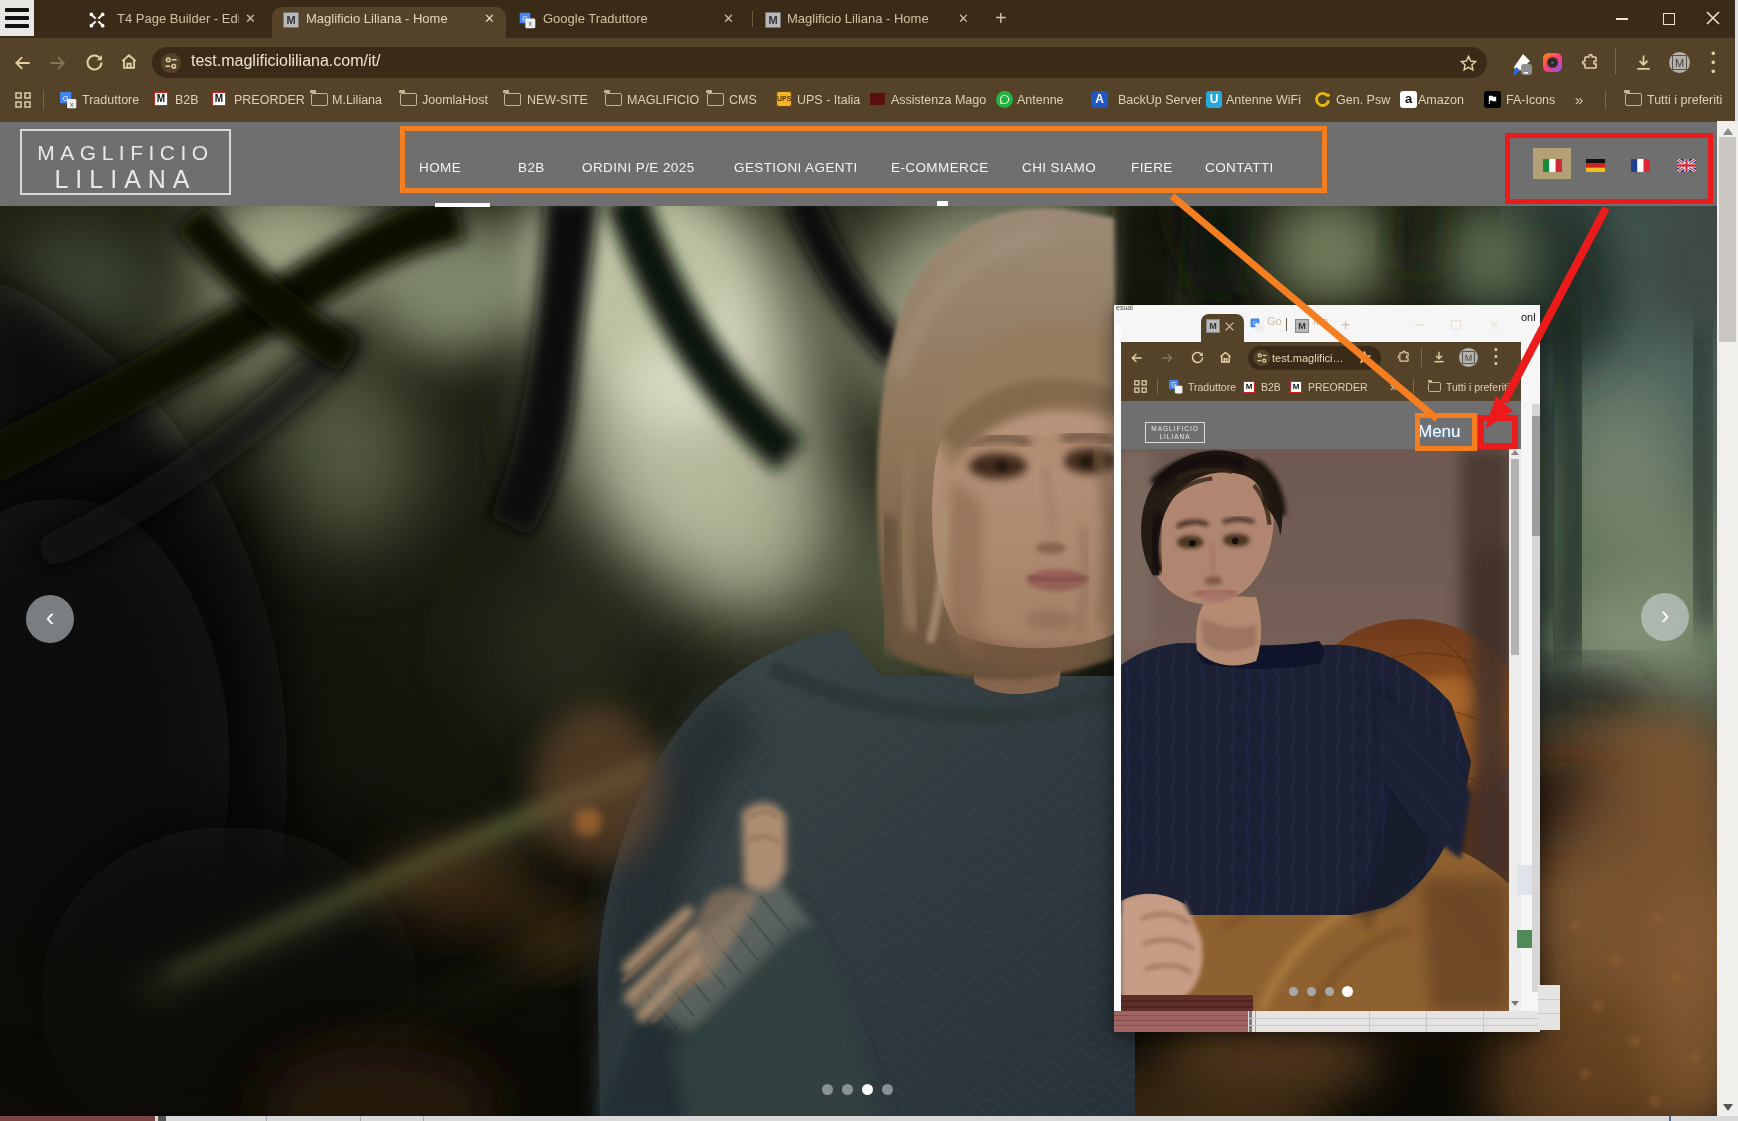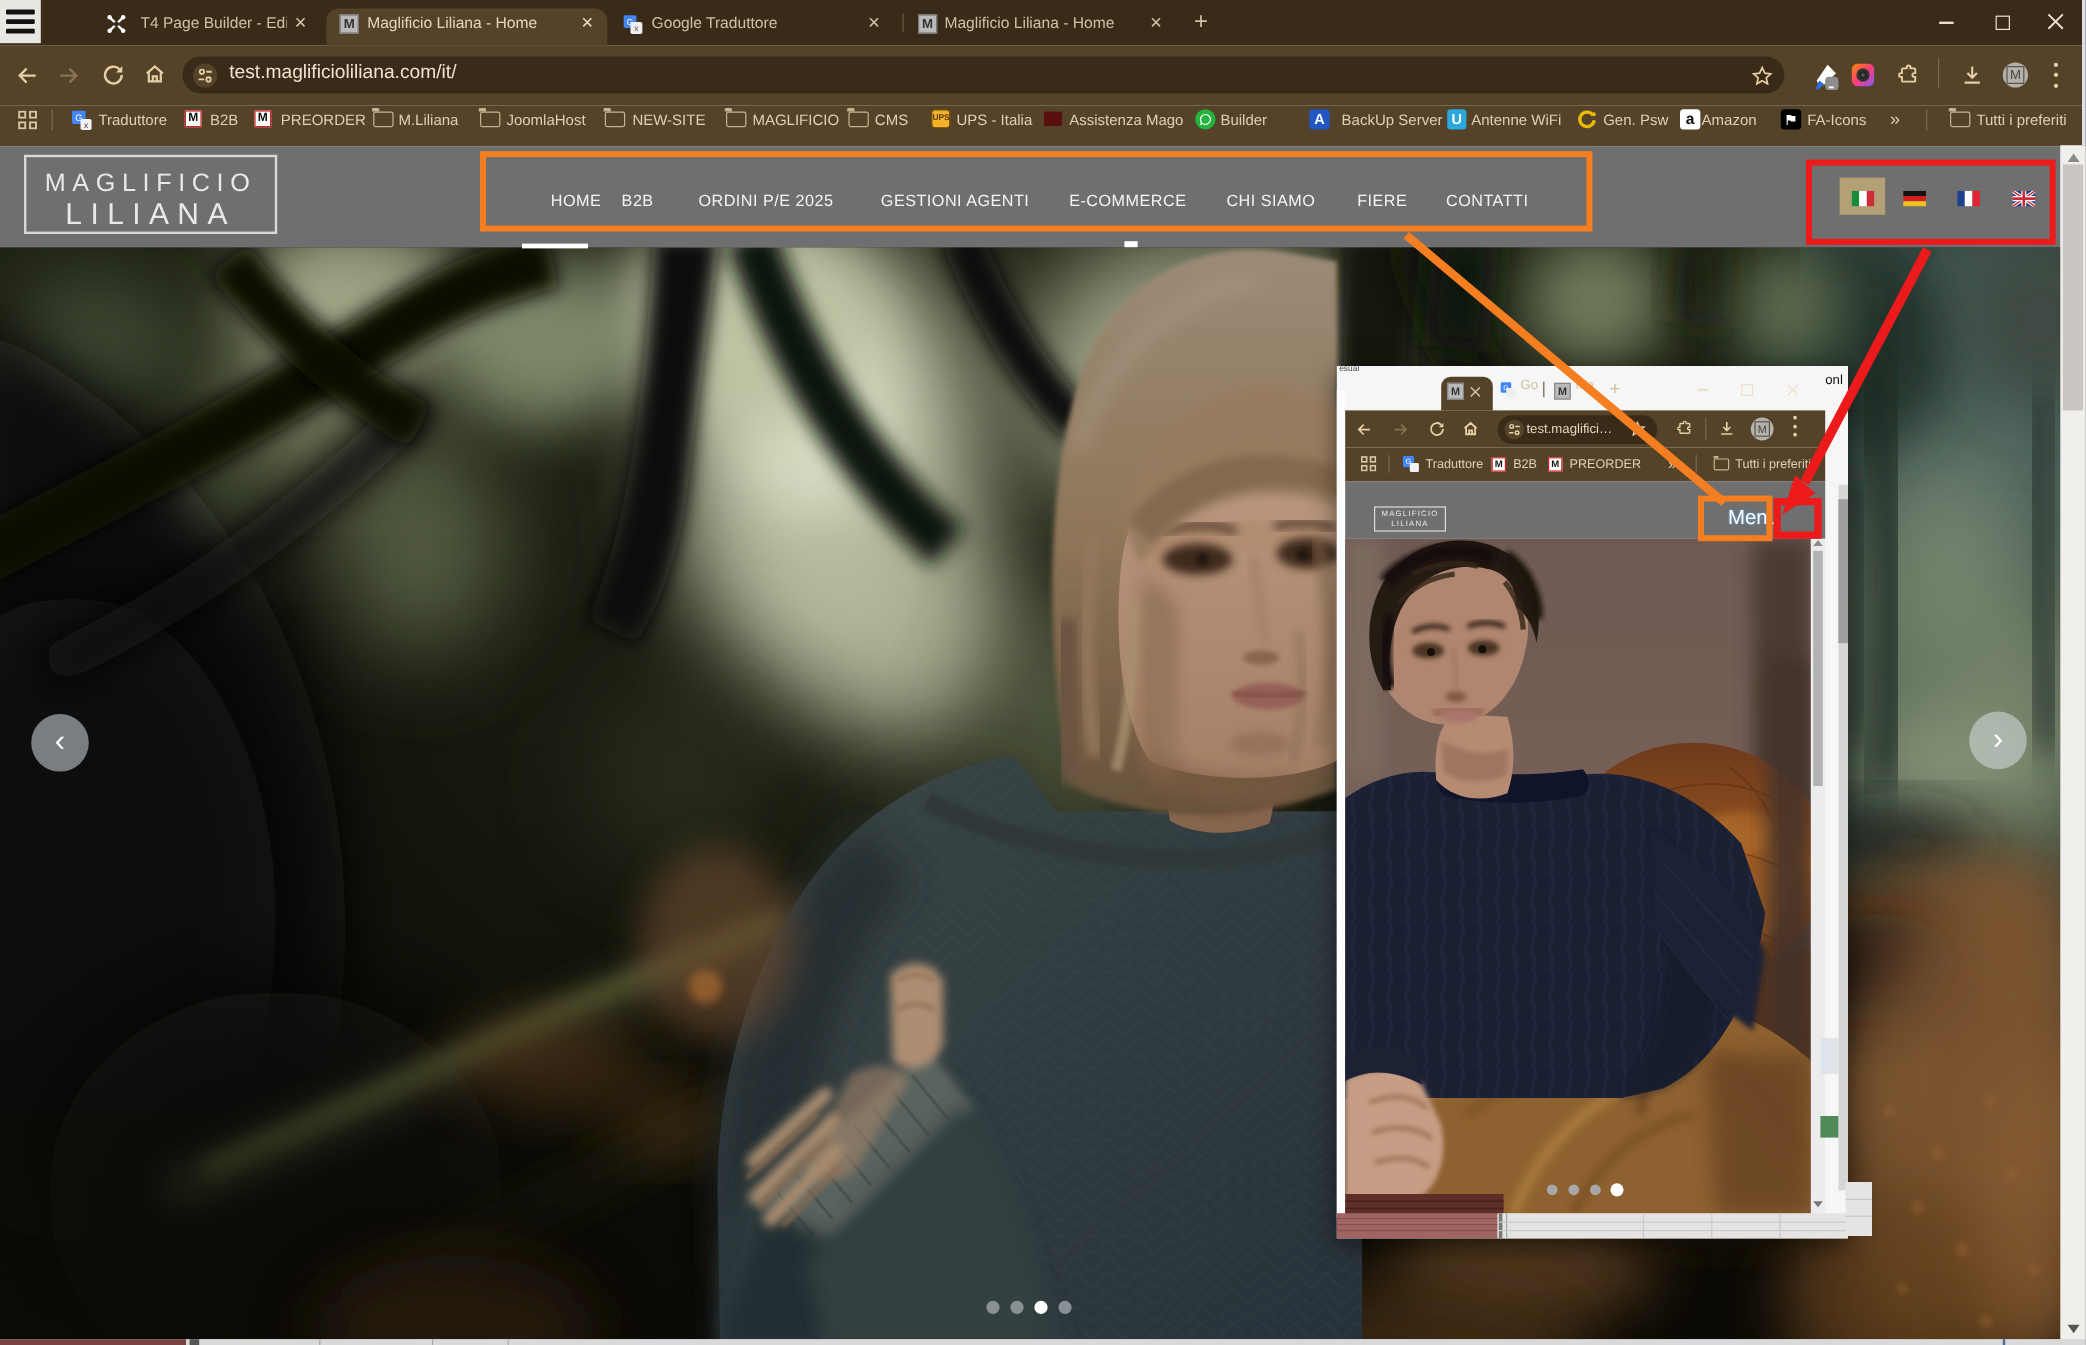--- a/index.html
+++ b/index.html
@@ -36,21 +36,21 @@
 .carbtn{width:48px;height:48px;border-radius:50%;background:rgba(215,220,224,0.55);color:#fff;text-align:center;font-size:26px;line-height:44px;}
 .dot{width:11px;height:11px;border-radius:50%;background:#9aa0a4;opacity:0.85;}
 #ovl{left:1114px;top:305px;width:426px;height:727px;background:#f6f6f6;box-shadow:0 5px 20px rgba(0,0,0,0.5);}
 #mtabs{left:7px;top:5px;width:400px;height:32px;background:#3a2b19;border-radius:8px 8px 0 0;}
 #mactab{left:87px;top:9px;width:43px;height:28px;background:#554329;border-radius:8px 8px 0 0;}
 #mtool{left:7px;top:37px;width:400px;height:31px;background:#554329;}
 #mbook{left:7px;top:68px;width:400px;height:28px;background:#554329;}
 #mhead{left:7px;top:96px;width:400px;height:48px;background:#6f6f6f;}
 #mpill{left:134px;top:41px;width:133px;height:24px;background:#3a2b19;border-radius:12px;color:#e8d8ba;font-size:11px;line-height:24px;}
 #mlogo{left:31px;top:117px;width:58px;height:17px;border:1px solid #ddd;color:#e8e8e8;text-align:center;font-size:6.5px;letter-spacing:1px;line-height:7.5px;padding-top:2px;}
-#menuw{left:326px;top:117px;color:#fff;font-size:17px;text-shadow:0 0 3px #58a6e8;}
+#menuw{left:304px;top:117px;color:#fff;font-size:17px;text-shadow:0 0 3px #58a6e8;}
 #mobox{left:301px;top:108px;width:52px;height:28px;border:5px solid #f57e20;}
 #mrbox{left:364px;top:110px;width:28px;height:22px;border:6px solid #ed1a1c;}
 #mphoto{left:7px;top:144px;width:388px;height:563px;background:#75615a;}
 #msbar{left:395px;top:144px;width:12px;height:563px;background:#ececec;}
 #msthumb{left:2px;top:10px;width:8px;height:196px;background:#b2b2b2;}
 .mdot{position:absolute;top:682px;width:9px;height:9px;border-radius:50%;background:#a7a7a7;}
 #bgsb{left:418px;top:99px;width:8px;height:588px;background:#d6d6d6;}
 #bgsbt{left:0px;top:12px;width:8px;height:120px;background:#9e9e9e;}
 .mtabtxt{color:#cfc0a4;font-size:11px;line-height:32px;white-space:nowrap;}
 .mico{width:13px;height:13px;background:#b9b9b9;color:#333;font-size:9px;text-align:center;line-height:13px;font-weight:bold;border:1px solid #888;box-sizing:border-box;}
@@ -412,21 +412,21 @@
   <div class="fold abs" style="left:707px;top:5px"></div>
   <div class="bm abs" style="left:729px;top:0">CMS</div>
   <div class="abs" style="left:776px;top:3px;width:16px;height:16px;background:#f3b229;border-radius:3px;border:1px solid #6b4b12;box-sizing:border-box;color:#5a3a00;font-size:7px;font-weight:bold;text-align:center;line-height:14px;">UPS</div>
   <div class="bm abs" style="left:797px;top:0">UPS - Italia</div>
   <div class="abs" style="left:870px;top:5px;width:15px;height:12px;background:#5a0f0f;"></div>
   <div class="bm abs" style="left:891px;top:0">Assistenza Mago</div>
   <div class="abs" style="left:996px;top:3px;width:17px;height:17px;border-radius:50%;background:#24b33e;"></div>
   <svg class="abs" style="left:999px;top:6px" width="11" height="11" viewBox="0 0 24 24">
       <path fill="#fff" d="M12 2a10 10 0 0 0-8.5 15.3L2 22l4.9-1.4A10 10 0 1 0 12 2zm0 2a8 8 0 1 1-4.1 14.9l-2.4.7.7-2.3A8 8 0 0 1 12 4z"></path>
     </svg>
-  <div class="bm abs" style="left:1017px;top:0">Builder</div>
+  <div class="bm abs" style="left:1017px;top:0">Antenne</div>
   <div class="abs" style="left:1091px;top:3px;width:17px;height:17px;background:#2356c5;border-radius:3px;color:#fff;font-size:12px;font-weight:bold;text-align:center;line-height:17px;">A</div>
   <div class="bm abs" style="left:1118px;top:0">BackUp Server</div>
   <div class="abs" style="left:1206px;top:3px;width:16px;height:17px;background:#2aa7dd;border-radius:3px;color:#fff;font-size:12px;font-weight:bold;text-align:center;line-height:17px;">U</div>
   <div class="bm abs" style="left:1226px;top:0">Antenne WiFi</div>
   <svg class="abs" style="left:1314px;top:3px" width="17" height="17" viewBox="0 0 24 24">
       <path fill="none" stroke="#e8b90c" stroke-width="4" d="M19 7a8.5 8.5 0 1 0 1.5 6"></path>
       <circle cx="20" cy="6" r="2.4" fill="#e8b90c"></circle>
     </svg>
   <div class="bm abs" style="left:1336px;top:0">Gen. Psw</div>
   <div class="abs" style="left:1400px;top:3px;width:17px;height:17px;background:#fff;border-radius:3px;color:#111;font-size:13px;font-weight:bold;text-align:center;line-height:15px;">a</div>
@@ -439,21 +439,21 @@
   <div class="bm abs" style="left:1575px;top:0;font-size:15px;">»</div>
   <div class="abs" style="left:1605px;top:3px;width:1px;height:18px;background:#7a684c;"></div>
   <div class="fold abs" style="left:1625px;top:5px"></div>
   <div class="bm abs" style="left:1647px;top:0">Tutti i preferiti</div>
 </div>
 <div id="shead" class="abs">
   <div id="logobox" class="abs">
       <div id="l1">MAGLIFICIO</div>
       <div id="l2">LILIANA</div>
     </div>
-  <div class="nav abs" style="left:459px;text-align:right;">HOME</div>
+  <div class="nav abs" style="left:419px;text-align:right;">HOME</div>
   <div class="nav abs" style="left:518px;">B2B</div>
   <div class="nav abs" style="left:582px;">ORDINI P/E 2025</div>
   <div class="nav abs" style="left:734px;">GESTIONI AGENTI</div>
   <div class="nav abs" style="left:891px;">E-COMMERCE</div>
   <div class="nav abs" style="left:1022px;">CHI SIAMO</div>
   <div class="nav abs" style="left:1131px;">FIERE</div>
   <div class="nav abs" style="left:1205px;">CONTATTI</div>
   <div id="homeline" class="abs"></div>
   <div id="edash" class="abs"></div>
   <div id="orect" class="abs"></div>

